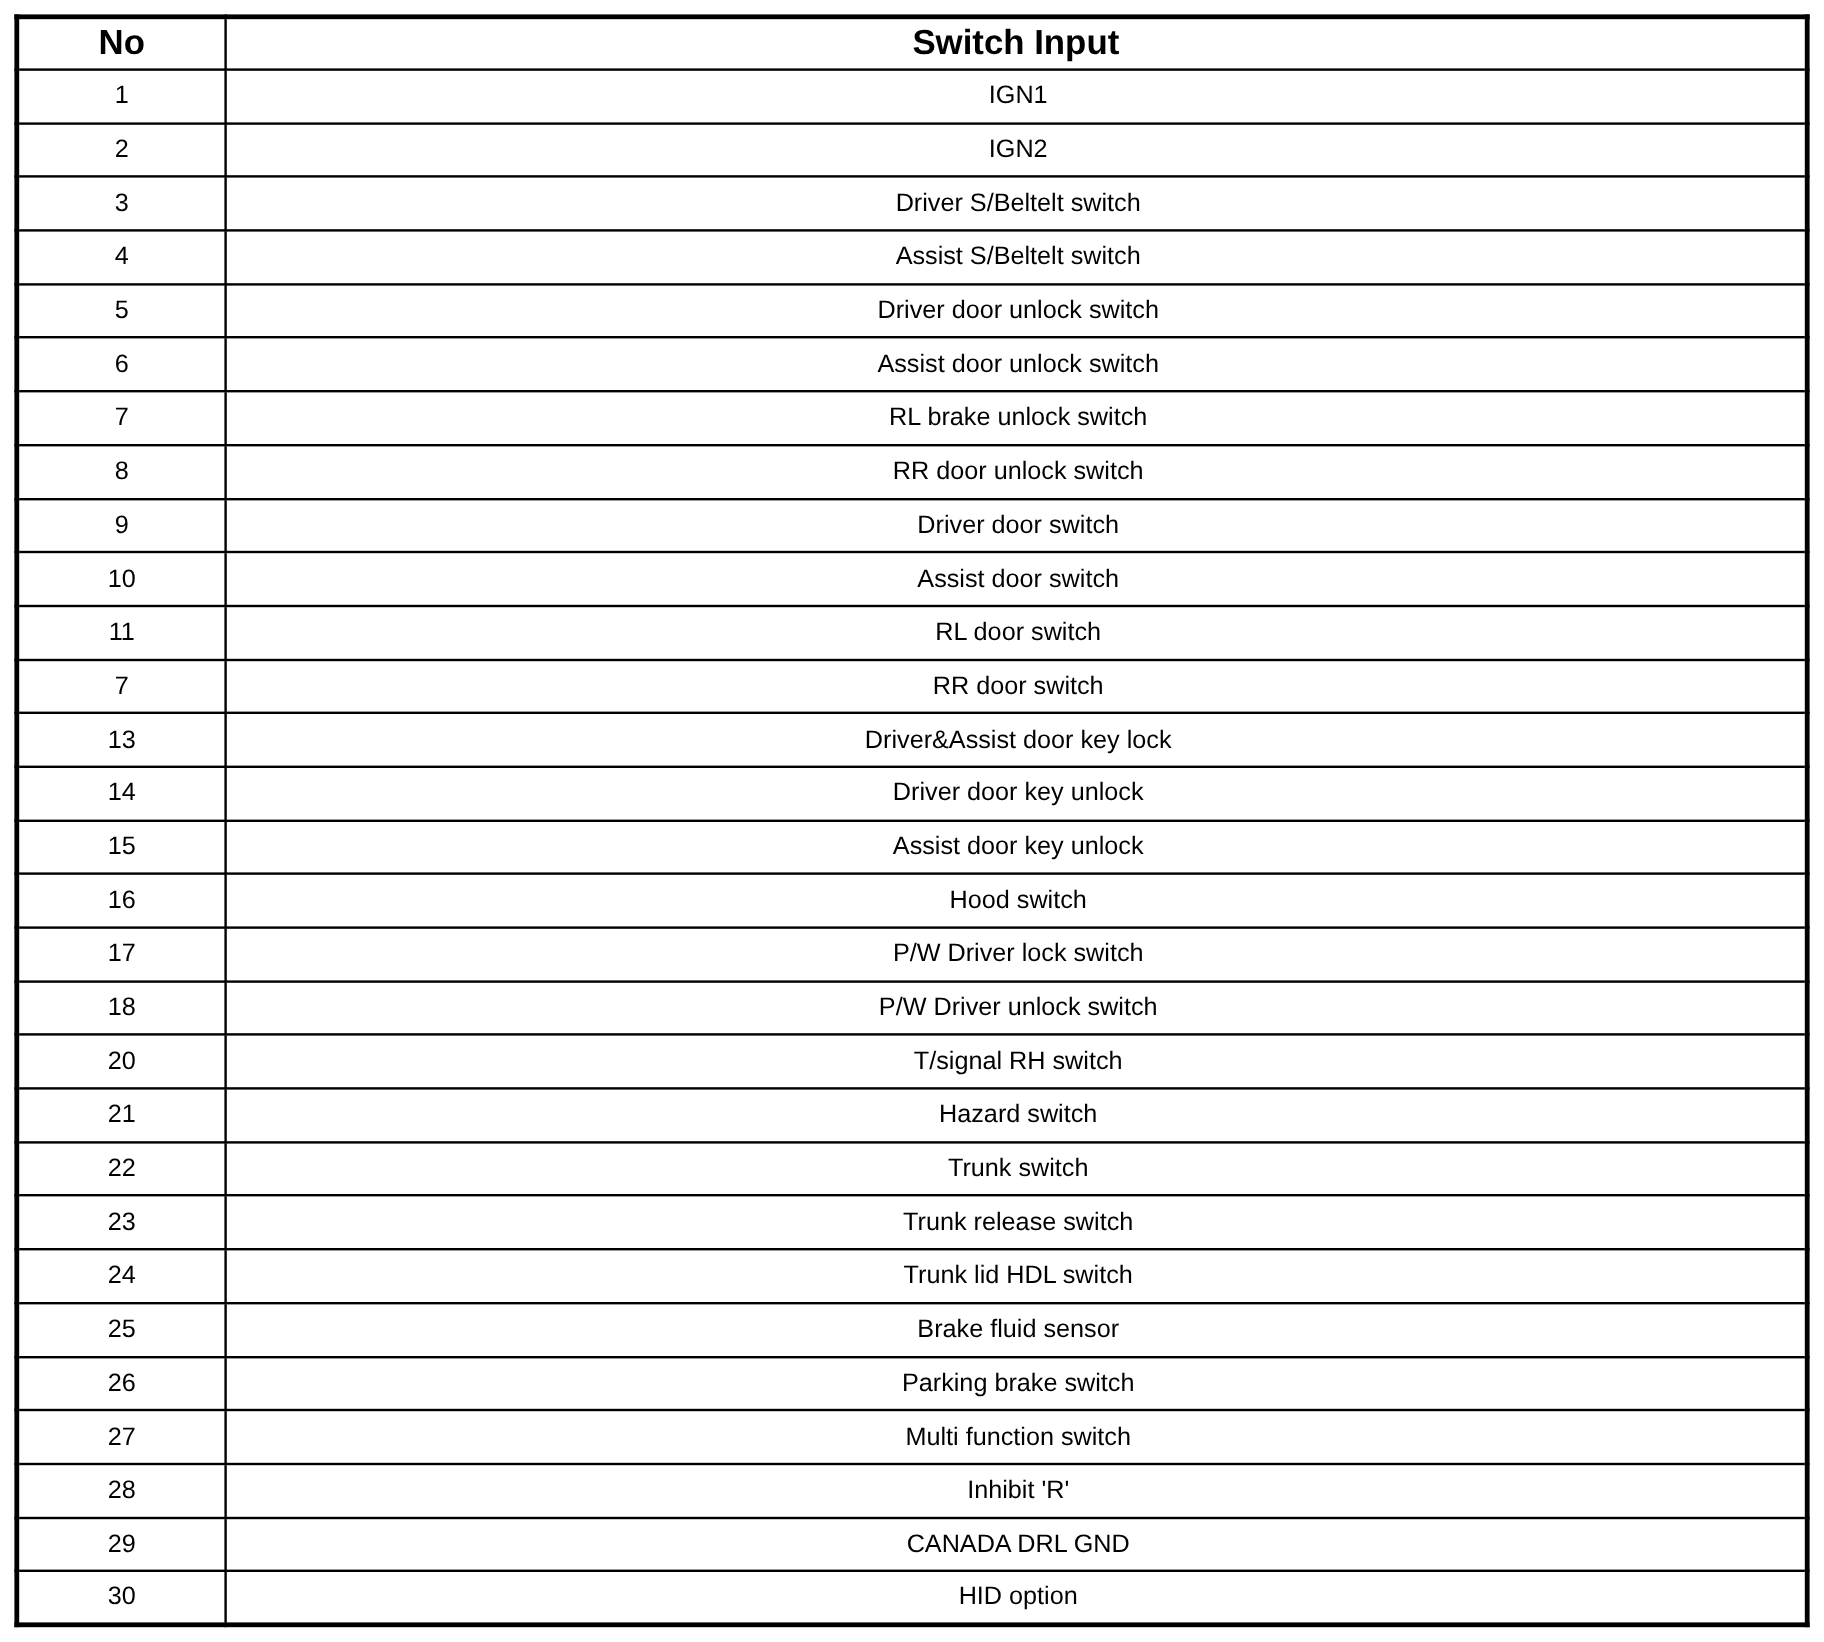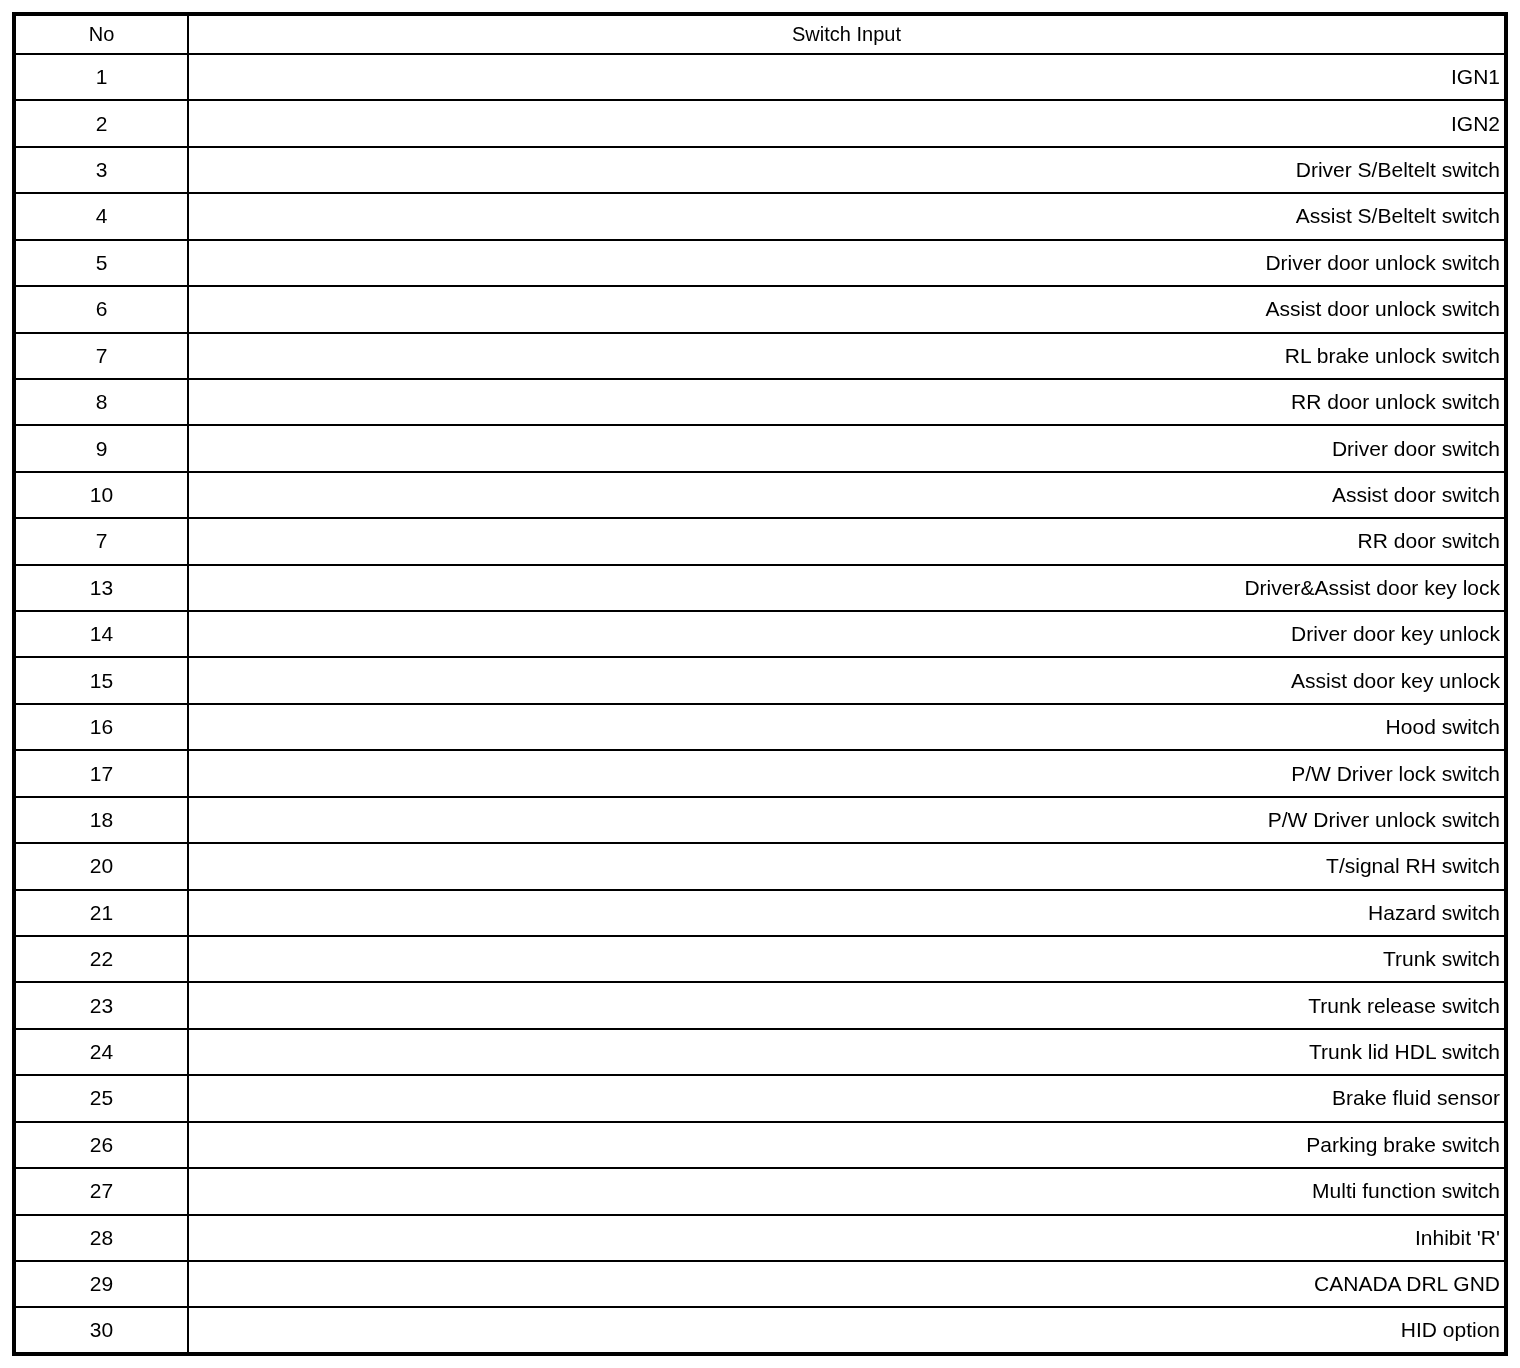--- a/index.html
+++ b/index.html
@@ -26,32 +26,32 @@
   table.switch-table th,
   table.switch-table td {
     border: 2px solid #000000;
     font-size: 21px;
     height: 40px;
     box-sizing: border-box;
     overflow: hidden;
     white-space: nowrap;
   }
   table.switch-table th {
-    font-weight: normal;
-    font-size: 20px;
+    font-weight: bold;
+    font-size: 29px;
     text-align: center;
     padding: 4px 6px;
   }
   col.col-no { width: 174px; }
   td.cell-no {
     text-align: center;
     padding: 4px 6px;
   }
   td.cell-label {
-    text-align: right;
+    text-align: center;
     padding: 4px 4px 4px 8px;
   }
 </style>
 </head>
 <body>
 
 <div class="page">
   <table class="switch-table">
     <colgroup>
       <col class="col-no">
@@ -108,20 +108,24 @@
   <tr>
     <td class="cell-no">9</td>
     <td class="cell-label">Driver door switch</td>
   </tr>
 
   <tr>
     <td class="cell-no">10</td>
     <td class="cell-label">Assist door switch</td>
   </tr>
 
+  <tr>
+    <td class="cell-no">11</td>
+    <td class="cell-label">RL door switch</td>
+  </tr>
 
   <tr>
     <td class="cell-no">7</td>
     <td class="cell-label">RR door switch</td>
   </tr>
 
   <tr>
     <td class="cell-no">13</td>
     <td class="cell-label">Driver&amp;Assist door key lock</td>
   </tr>

